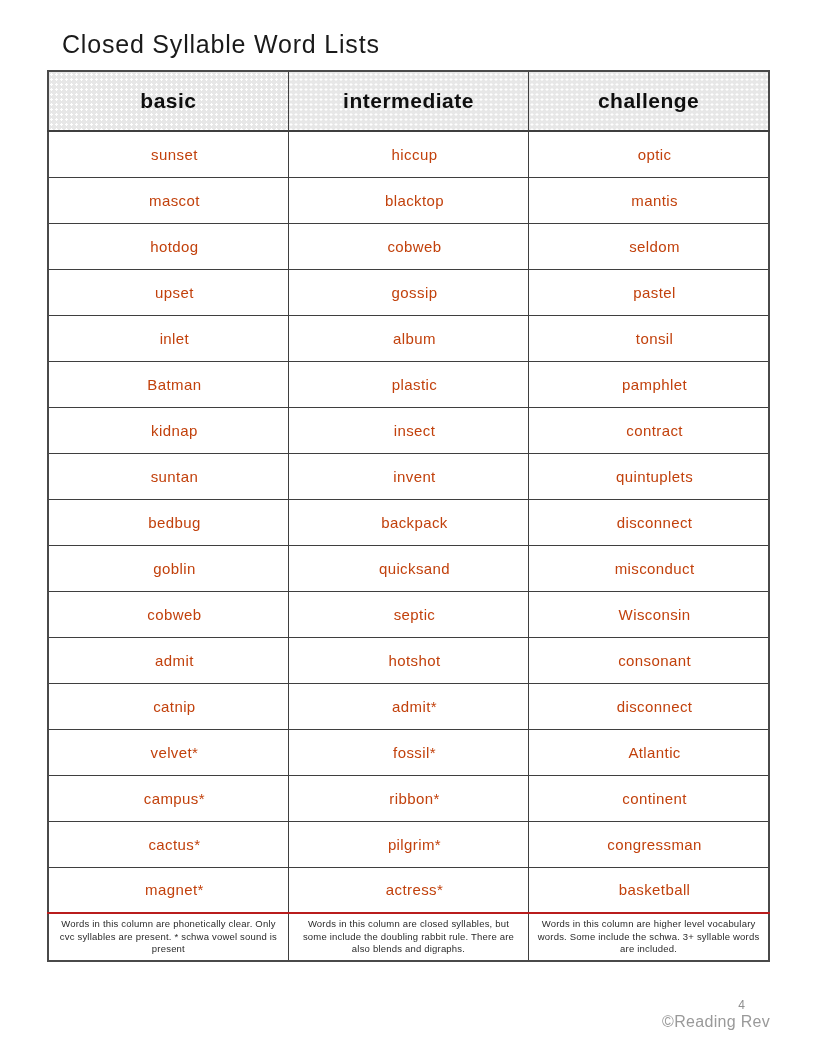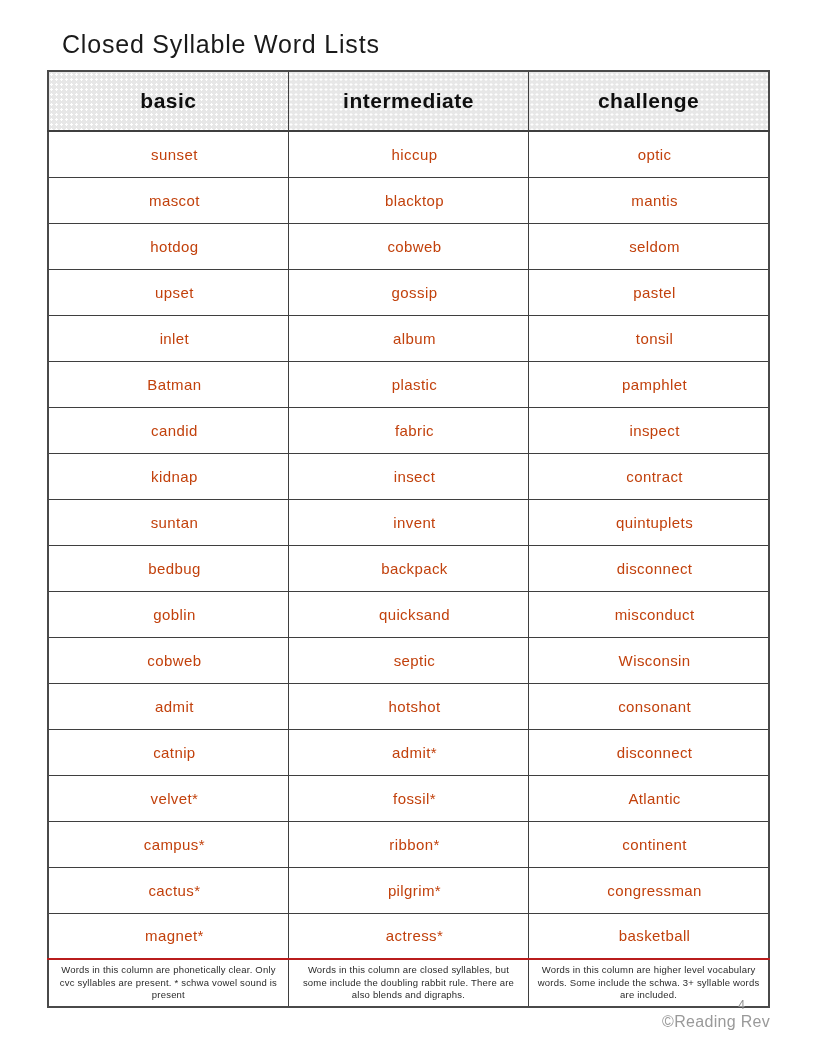--- a/index.html
+++ b/index.html
@@ -120,25 +120,20 @@
           <td class="word-cell">inlet</td>
           <td class="word-cell">album</td>
           <td class="word-cell">tonsil</td>
         </tr>
         <tr>
           <td class="word-cell">Batman</td>
           <td class="word-cell">plastic</td>
           <td class="word-cell">pamphlet</td>
         </tr>
         <tr>
-          <td class="word-cell">candid</td>
-          <td class="word-cell">fabric</td>
-          <td class="word-cell">inspect</td>
-        </tr>
-        <tr>
           <td class="word-cell">kidnap</td>
           <td class="word-cell">insect</td>
           <td class="word-cell">contract</td>
         </tr>
         <tr>
           <td class="word-cell">suntan</td>
           <td class="word-cell">invent</td>
           <td class="word-cell">quintuplets</td>
         </tr>
         <tr>

